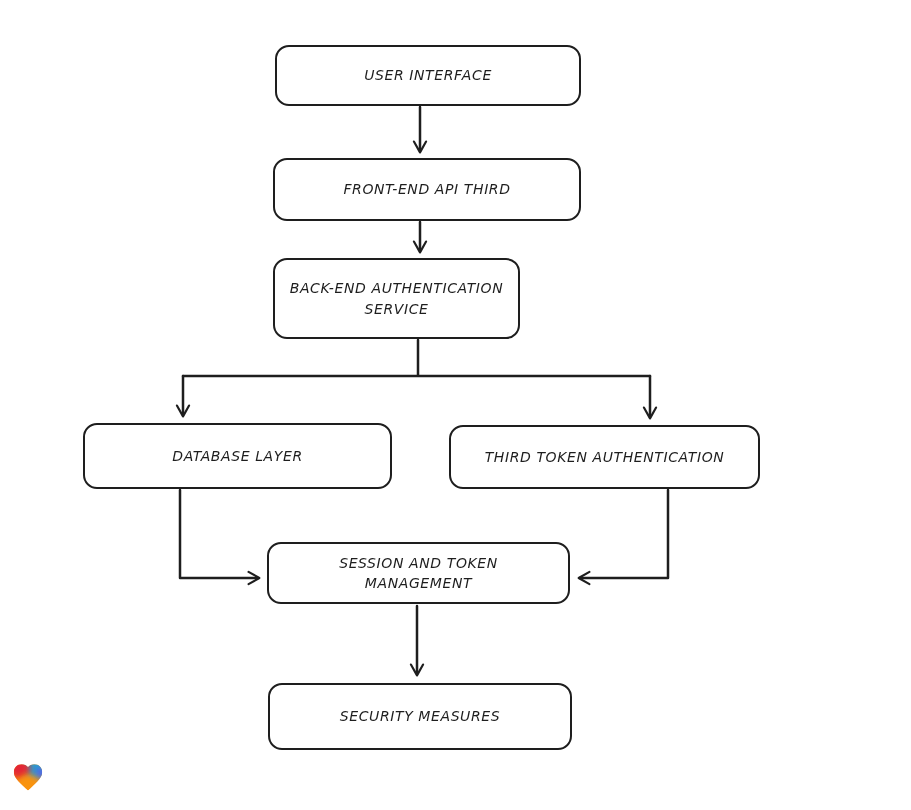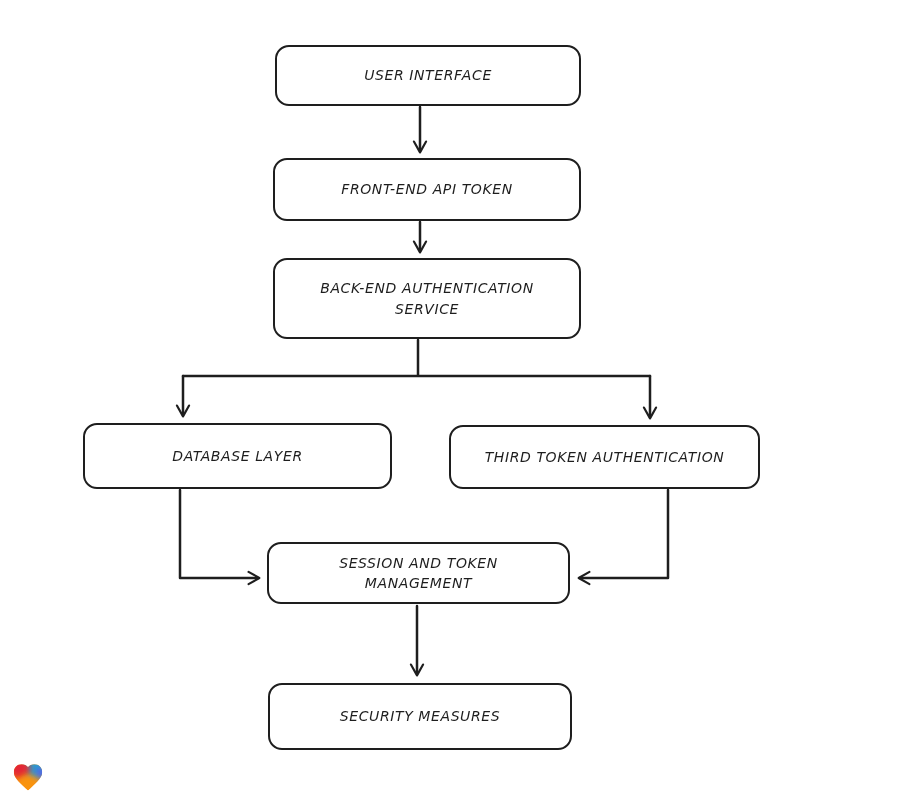--- a/index.html
+++ b/index.html
@@ -73,24 +73,24 @@
       <path d="M668,490 L668,578 L580,578" marker-end="url(#ah)"></path>
       <path d="M417,606 L417,674" marker-end="url(#ah)"></path>
     </g>
   </svg>
 
   <div class="node" style="left:275px; top:45px; width:306px; height:61px;">
     <span class="node-label">USER INTERFACE</span>
   </div>
 
   <div class="node" style="left:273px; top:158px; width:308px; height:63px;">
-    <span class="node-label">FRONT-END API TOKEN</span>
+    <span class="node-label">FRONT-END API THIRD</span>
   </div>
 
-  <div class="node" style="left:273px; top:258px; width:308px; height:81px;">
+  <div class="node" style="left:273px; top:258px; width:247px; height:81px;">
     <span class="node-label">BACK-END AUTHENTICATION
 SERVICE</span>
   </div>
 
   <div class="node" style="left:63px; top:423px; width:309px; height:66px;margin-left:20px;">
     <span class="node-label">DATABASE LAYER</span>
   </div>
 
   <div class="node" style="left:449px; top:425px; width:311px; height:64px;">
     <span class="node-label">THIRD TOKEN AUTHENTICATION</span>

